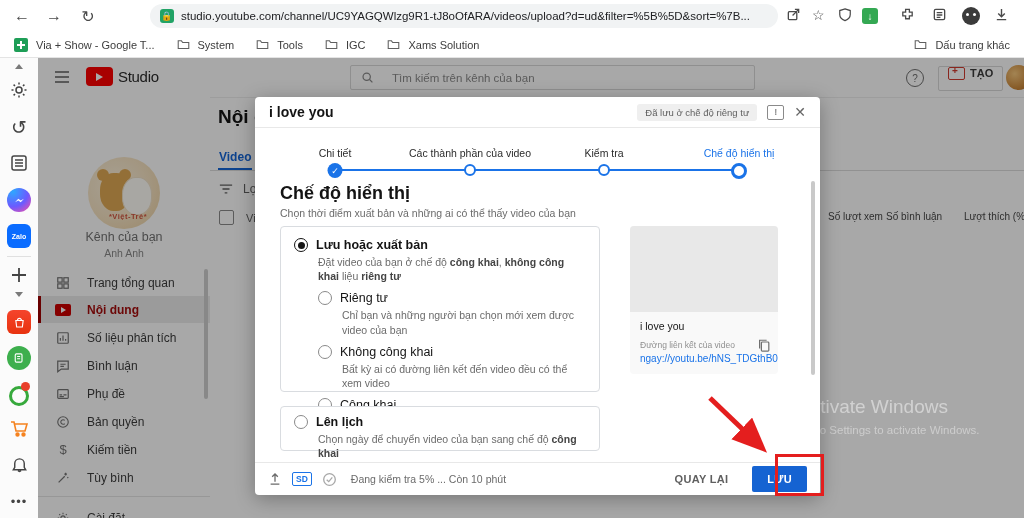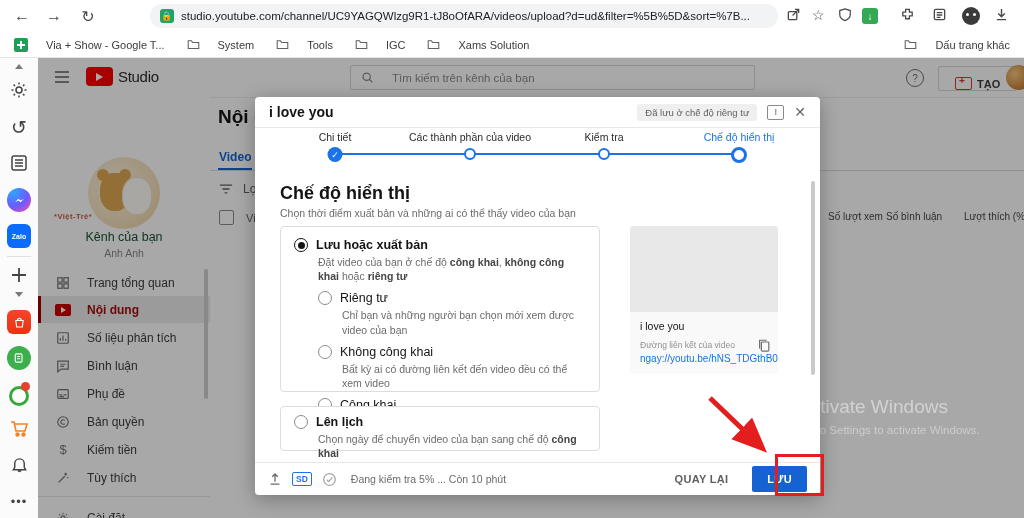--- a/index.html
+++ b/index.html
@@ -22,21 +22,21 @@
   .idm{width:16px;height:16px;background:#34a853;border-radius:3px;color:#fff;font-size:10px;
        display:flex;align-items:center;justify-content:center}
   .bavatar{width:18px;height:18px;border-radius:50%;background:#3b3b3b;position:relative}
   .bavatar:after{content:"";position:absolute;left:4px;top:6px;width:3px;height:3px;border-radius:50%;
        background:#fff;box-shadow:7px 0 0 #fff}
 
   
   .bookmarks{position:absolute;left:0;top:32px;width:1024px;height:26px;background:#fff;
              border-bottom:1px solid #e4e4e4;display:flex;align-items:center;padding:0 14px;
              box-sizing:border-box;gap:22px}
-  .bm{display:flex;align-items:center;gap:18px;font-size:11px;color:#3c3c3c;white-space:nowrap}
+  .bm{display:flex;align-items:center;gap:8px;font-size:11px;color:#3c3c3c;white-space:nowrap}
   .sheets{width:14px;height:14px;background:#1e9e57;border-radius:2px;position:relative}
   .sheets:after{content:"";position:absolute;left:6px;top:3px;width:2px;height:8px;background:#fff;
         box-shadow:0 0 0 0 #fff}
   .sheets:before{content:"";position:absolute;left:3px;top:6px;width:8px;height:2px;background:#fff}
   .bm-right{margin-left:auto}
 
   
   .ltb{position:absolute;left:0;top:58px;width:38px;height:460px;background:#fbfbfb;
        border-right:1px solid #e7e7e7}
   .ltb .it{position:absolute;left:0;width:38px;display:flex;justify-content:center;color:#444}
@@ -64,38 +64,38 @@
   .logobox:after{content:"";width:0;height:0;border-left:7px solid #fff;border-top:4.5px solid transparent;
         border-bottom:4.5px solid transparent}
   .logotxt{font-size:15px;font-weight:normal;color:#2b2b2b;letter-spacing:-.3px}
   .ysearch{position:absolute;left:312px;top:7px;width:405px;height:25px;border:1px solid #d9d9d9;
            border-radius:2px;display:flex;align-items:center;gap:18px;padding:0 10px;box-sizing:border-box;
            color:#909090;background:#fff}
   .ysearch .ph{font-size:11.5px;color:#8a8a8a}
   .helpc{position:absolute;left:868px;top:11px;width:16px;height:16px;border:1.4px solid #707070;
          border-radius:50%;color:#707070;font-size:10px;display:flex;align-items:center;justify-content:center}
   .taobtn{position:absolute;left:900px;top:8px;height:23px;border:1px solid #d9d9d9;border-radius:2px;
-          background:#fff;display:flex;align-items:flex-end;gap:5px;padding:0 16px;font-size:11px;
+          background:#fff;display:flex;align-items:flex-start;gap:5px;padding:0 9px;font-size:11px;
           font-weight:bold;color:#3c3c3c}
   .camico{width:15px;height:11px;border:1.5px solid #d23b2e;border-radius:2px;position:relative}
   .camico:after{content:"+";position:absolute;left:3px;top:-3px;color:#d23b2e;font-size:10px;font-weight:bold}
   .yavatar{position:absolute;left:968px;top:7px;width:25px;height:25px;border-radius:50%;
            background:radial-gradient(circle at 35% 35%,#f7c87e,#c98436 70%,#8a5a1d)}
 
   
   .ysb{position:absolute;left:0;top:39px;width:172px;height:421px;background:#fff}
   .chavatar{position:absolute;left:50px;top:60px;width:72px;height:72px;border-radius:50%;
             background:radial-gradient(circle at 38% 40%,#fdf3e0 0%,#f6e3c2 55%,#eccf9e 100%);overflow:hidden}
   .bearA{position:absolute;left:12px;top:16px;width:30px;height:38px;border-radius:45%;background:#e0a954}
   .bearA:before{content:"";position:absolute;left:-3px;top:-4px;width:12px;height:12px;border-radius:50%;background:#e0a954}
   .bearA:after{content:"";position:absolute;right:-1px;top:-4px;width:12px;height:12px;border-radius:50%;background:#e0a954}
   .bearB{position:absolute;left:34px;top:20px;width:28px;height:36px;border-radius:45%;background:#fffdf8;border:1px solid #f0e2c8}
-  .avcap{position:absolute;left:16px;top:115px;width:172px;font-size:7.5px;color:#d2543f;
+  .avcap{position:absolute;left:4px;top:115px;width:172px;text-align:center;font-size:7.5px;color:#d2543f;
          font-weight:bold;letter-spacing:.5px}
-  .chlabel{position:absolute;left:0;top:133px;width:172px;text-align:center;font-size:12.5px;color:#14532d}
+  .chlabel{position:absolute;left:0;top:133px;width:172px;text-align:center;font-size:12.5px;color:#737373}
   .chname{position:absolute;left:0;top:150px;width:172px;text-align:center;font-size:10.5px;color:#888}
   .mi{position:absolute;left:0;width:172px;height:27px;display:flex;align-items:center;gap:16px;
       padding-left:17px;box-sizing:border-box;font-size:12px;color:#3d3d3d}
   .mi .micon{width:16px;height:16px;color:#757575;display:flex;align-items:center;justify-content:center}
   .mi.sel{background:#ececec;border-left:3px solid #a00000;padding-left:14px;color:#a50d0d;font-weight:bold}
   .ppl{width:16px;height:12px;background:#c00;border-radius:2px;display:flex;align-items:center;justify-content:center}
   .ppl:after{content:"";width:0;height:0;border-left:5px solid #fff;border-top:3px solid transparent;border-bottom:3px solid transparent}
   .sbdiv{position:absolute;left:0;top:399px;width:172px;height:1px;background:#e5e5e5}
   .sbscroll{position:absolute;left:166px;top:172px;width:4px;height:130px;background:#cfcfcf;border-radius:2px}
 
@@ -120,21 +120,21 @@
   .dlg{position:absolute;left:255px;top:97px;width:565px;height:398px;background:#fff;z-index:20;
        border-radius:4px;box-shadow:0 4px 20px rgba(0,0,0,.3)}
   .dhead{position:absolute;left:0;top:0;width:565px;height:31px;border-bottom:1px solid #e8e8e8;
          display:flex;align-items:center;padding:0 14px;box-sizing:border-box;gap:10px}
   .dtitle{font-size:14px;font-weight:bold;color:#141414;margin-right:auto}
   .badge{background:#efefef;border-radius:3px;padding:3px 8px;font-size:9.5px;color:#5f5f5f;white-space:nowrap}
   .fbico{width:15px;height:13px;border:1.4px solid #8a8a8a;border-radius:2px;color:#8a8a8a;font-size:9px;
          display:flex;align-items:center;justify-content:center;font-weight:bold}
   .xbtn{font-size:14px;color:#666;line-height:1}
   
-  .steps{position:absolute;left:0;top:26px;width:620px;height:44px}
+  .steps{position:absolute;left:0;top:42px;width:620px;height:44px}
   .sline{position:absolute;left:80px;top:30px;width:404px;height:2px;background:#1a73e8}
   .slabel{position:absolute;top:8px;transform:translateX(-50%);font-size:10.5px;color:#2b2b2b;white-space:nowrap}
   .slabel.act{color:#1a73e8}
   .scir{position:absolute;top:24px;transform:translateX(-50%);box-sizing:border-box;border-radius:50%;background:#fff}
   .scir.done{width:15px;height:15px;background:#1a73e8;color:#fff;font-size:9px;display:flex;
              align-items:center;justify-content:center}
   .scir.todo{width:12px;height:12px;border:2.5px solid #1a73e8;margin-top:1px}
   .scir.act{width:16px;height:16px;border:3px solid #1a73e8}
   
   .h1{position:absolute;left:25px;top:86px;font-size:18px;font-weight:bold;color:#141414}
@@ -426,21 +426,21 @@
       <span class="micon" style="font-size:13px">$</span>
       <span>Kiếm tiền</span>
     </div>
     <div class="mi" style="top:367px">
       <span class="micon">
         <svg width="14" height="14" viewBox="0 0 16 16" fill="none" stroke="currentColor" stroke-width="1.4">
             <path d="M3 13 L10 6"></path>
             <path d="M11 2 v3 M9.5 3.5 h3 M13 7 l1 1"></path>
           </svg>
       </span>
-        <span>Tùy thích</span>
+        <span>Tùy bình</span>
     </div>
     <div class="sbdiv"></div>
     <div class="mi" style="top:407px">
       <span class="micon">
         <svg width="14" height="14" viewBox="0 0 20 20" fill="none" stroke="currentColor" stroke-width="1.6">
             <circle cx="10" cy="10" r="3"></circle>
             <path d="M10 2.5 v2 M10 15.5 v2 M2.5 10 h2 M15.5 10 h2 M4.6 4.6 l1.4 1.4 M14 14 l1.4 1.4 M15.4 4.6 L14 6 M6 14 l-1.4 1.4"></path>
           </svg>
       </span>
         <span>Cài đặt</span>
@@ -495,21 +495,21 @@
   </div>
 
   <div class="h1">Chế độ hiển thị</div>
   <div class="sub">Chọn thời điểm xuất bản và những ai có thể thấy video của bạn</div>
 
   <div class="obox b1">
     <div class="orow">
       <span class="radio on"></span>
       <span class="olabel bld">Lưu hoặc xuất bản</span>
     </div>
-    <div class="odesc"><span>Đặt video của bạn ở chế độ </span><b>công khai</b><span>, </span><b>không công khai</b><span> hoặc </span><b>riêng tư</b></div>
+    <div class="odesc"><span>Đặt video của bạn ở chế độ </span><b>công khai</b><span>, </span><b>không công khai</b><span> liệu </span><b>riêng tư</b></div>
 
     <div class="subopt">
       <div class="orow">
         <span class="radio gray"></span>
         <span class="olabel">Riêng tư</span>
       </div>
       <div class="odesc">Chỉ bạn và những người bạn chọn mới xem được video của bạn</div>
       <div class="orow">
         <span class="radio gray"></span>
         <span class="olabel">Không công khai</span>

